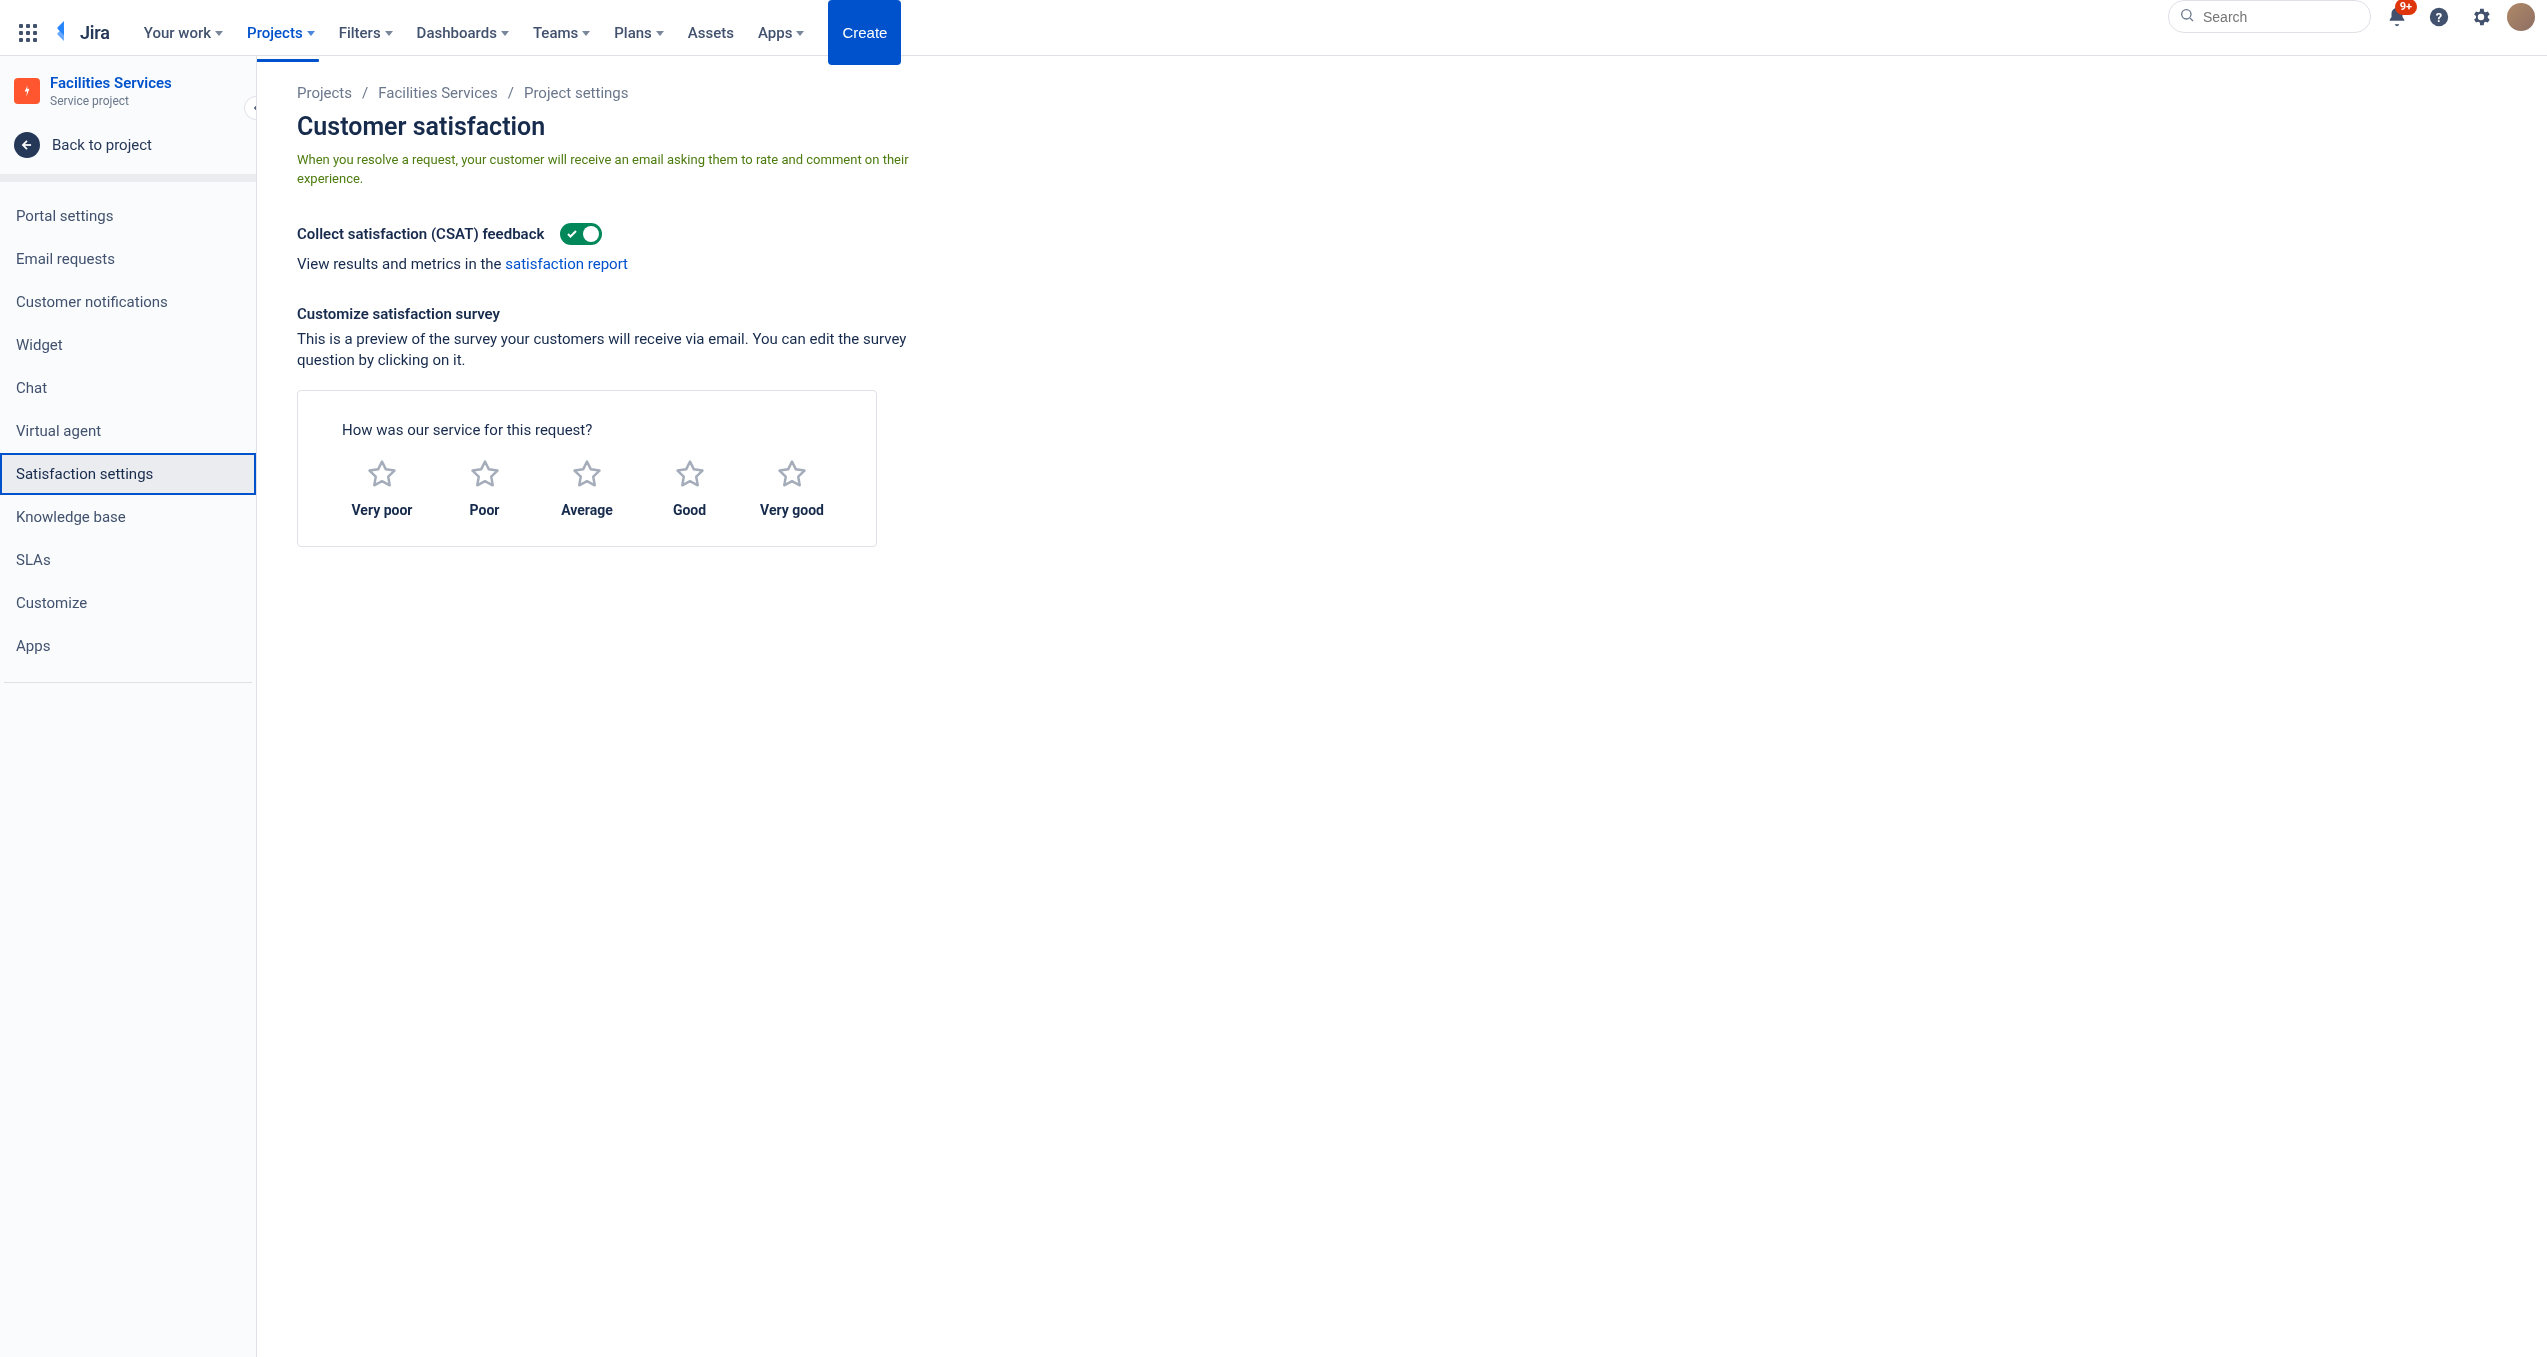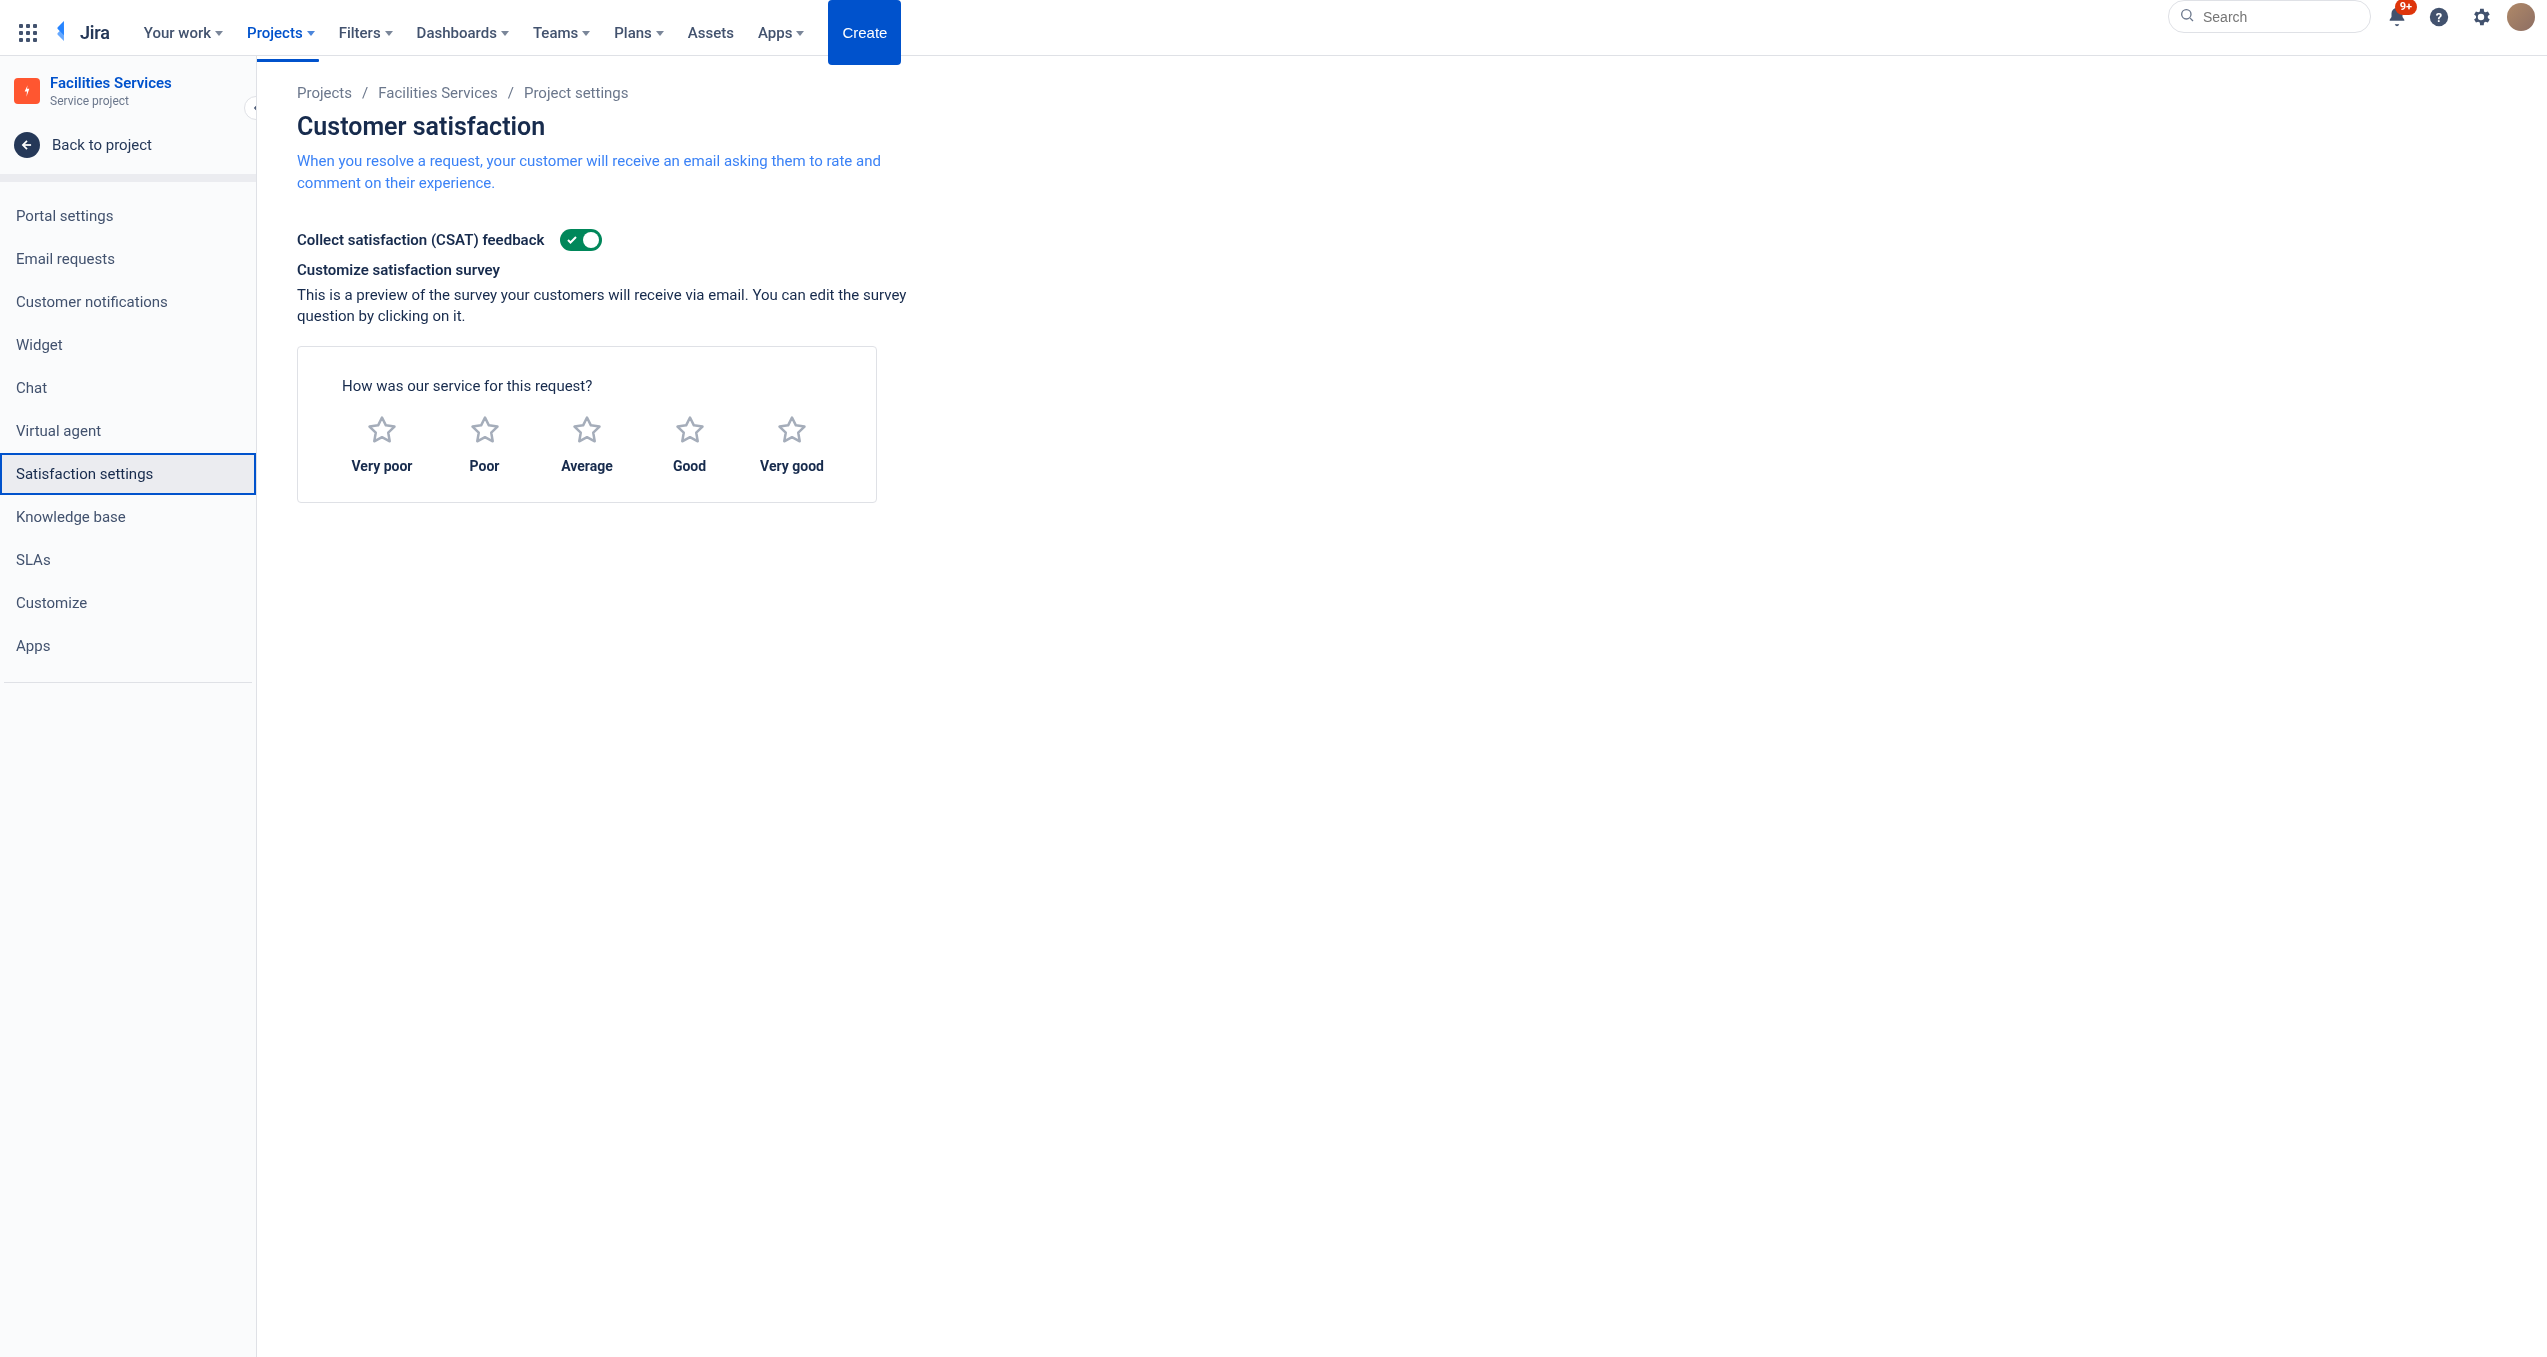--- a/index.html
+++ b/index.html
@@ -84,21 +84,21 @@
     background:#EBECF0; border:2px solid #0052CC; color:#172B4D;
   }
   .side-divider { height:1px; background:#dfe1e6; margin:10px 4px; }
   
   .main { flex:1; overflow-y:auto; padding: 28px 40px; }
   .main-inner { max-width: 780px; }
   .breadcrumbs { display:flex; align-items:center; gap:10px; color:#6B778C; font-size:15px; margin-bottom:10px;}
   .breadcrumbs a { color:#6B778C; text-decoration:none; cursor:pointer;}
   .breadcrumbs .sep { color:#6B778C; }
   h1.page-title { font-size:25px; font-weight:600; color:#172B4D; margin-bottom:10px;}
-  .page-desc { font-size:15px; color:#3b82f6; line-height:1.45; max-width:640px; margin-bottom:34px;}
+  .page-desc { font-size:13px; color:#4d7c0f; line-height:1.45; max-width:640px; margin-bottom:34px;}
   .section-row { display:flex; align-items:center; gap:16px; margin-bottom:10px;}
   .section-label { font-weight:600; font-size:15px; }
   .toggle {
     width:42px; height:22px; border-radius:11px; background:#00875A; position:relative; cursor:pointer;
     display:flex; align-items:center;
   }
   .toggle .knob {
     width:16px; height:16px; border-radius:50%; background:#fff; position:absolute; right:3px; top:3px;
   }
   .toggle .check {
@@ -272,20 +272,23 @@
       <span class="section-label">Collect satisfaction (CSAT) feedback</span>
       <div class="toggle">
         <span class="check">
           <svg width="12" height="12" viewBox="0 0 24 24" fill="none" stroke="#fff" stroke-width="4">
                 <polyline points="20 6 9 17 4 12"></polyline>
               </svg>
         </span>
         <span class="knob"></span>
       </div>
     </div>
+    <div class="results-line">
+      <span>View results and metrics in the </span><a>satisfaction report</a>
+    </div>
 
     <div class="customize-label">Customize satisfaction survey</div>
     <div class="customize-desc">This is a preview of the survey your customers will receive via email. You can edit the survey question by clicking on it.</div>
 
     <div class="survey-preview">
       <div class="survey-question">How was our service for this request?</div>
       <div class="rating-row">
             <div class="rating-cell">
               <span class="star"><svg width="30" height="30" viewBox="0 0 24 24" fill="none" stroke="currentColor" stroke-width="2" stroke-linejoin="round">
                   <polygon points="12 2 15.09 8.26 22 9.27 17 14.14 18.18 21.02 12 17.77 5.82 21.02 7 14.14 2 9.27 8.91 8.26 12 2"></polygon>

